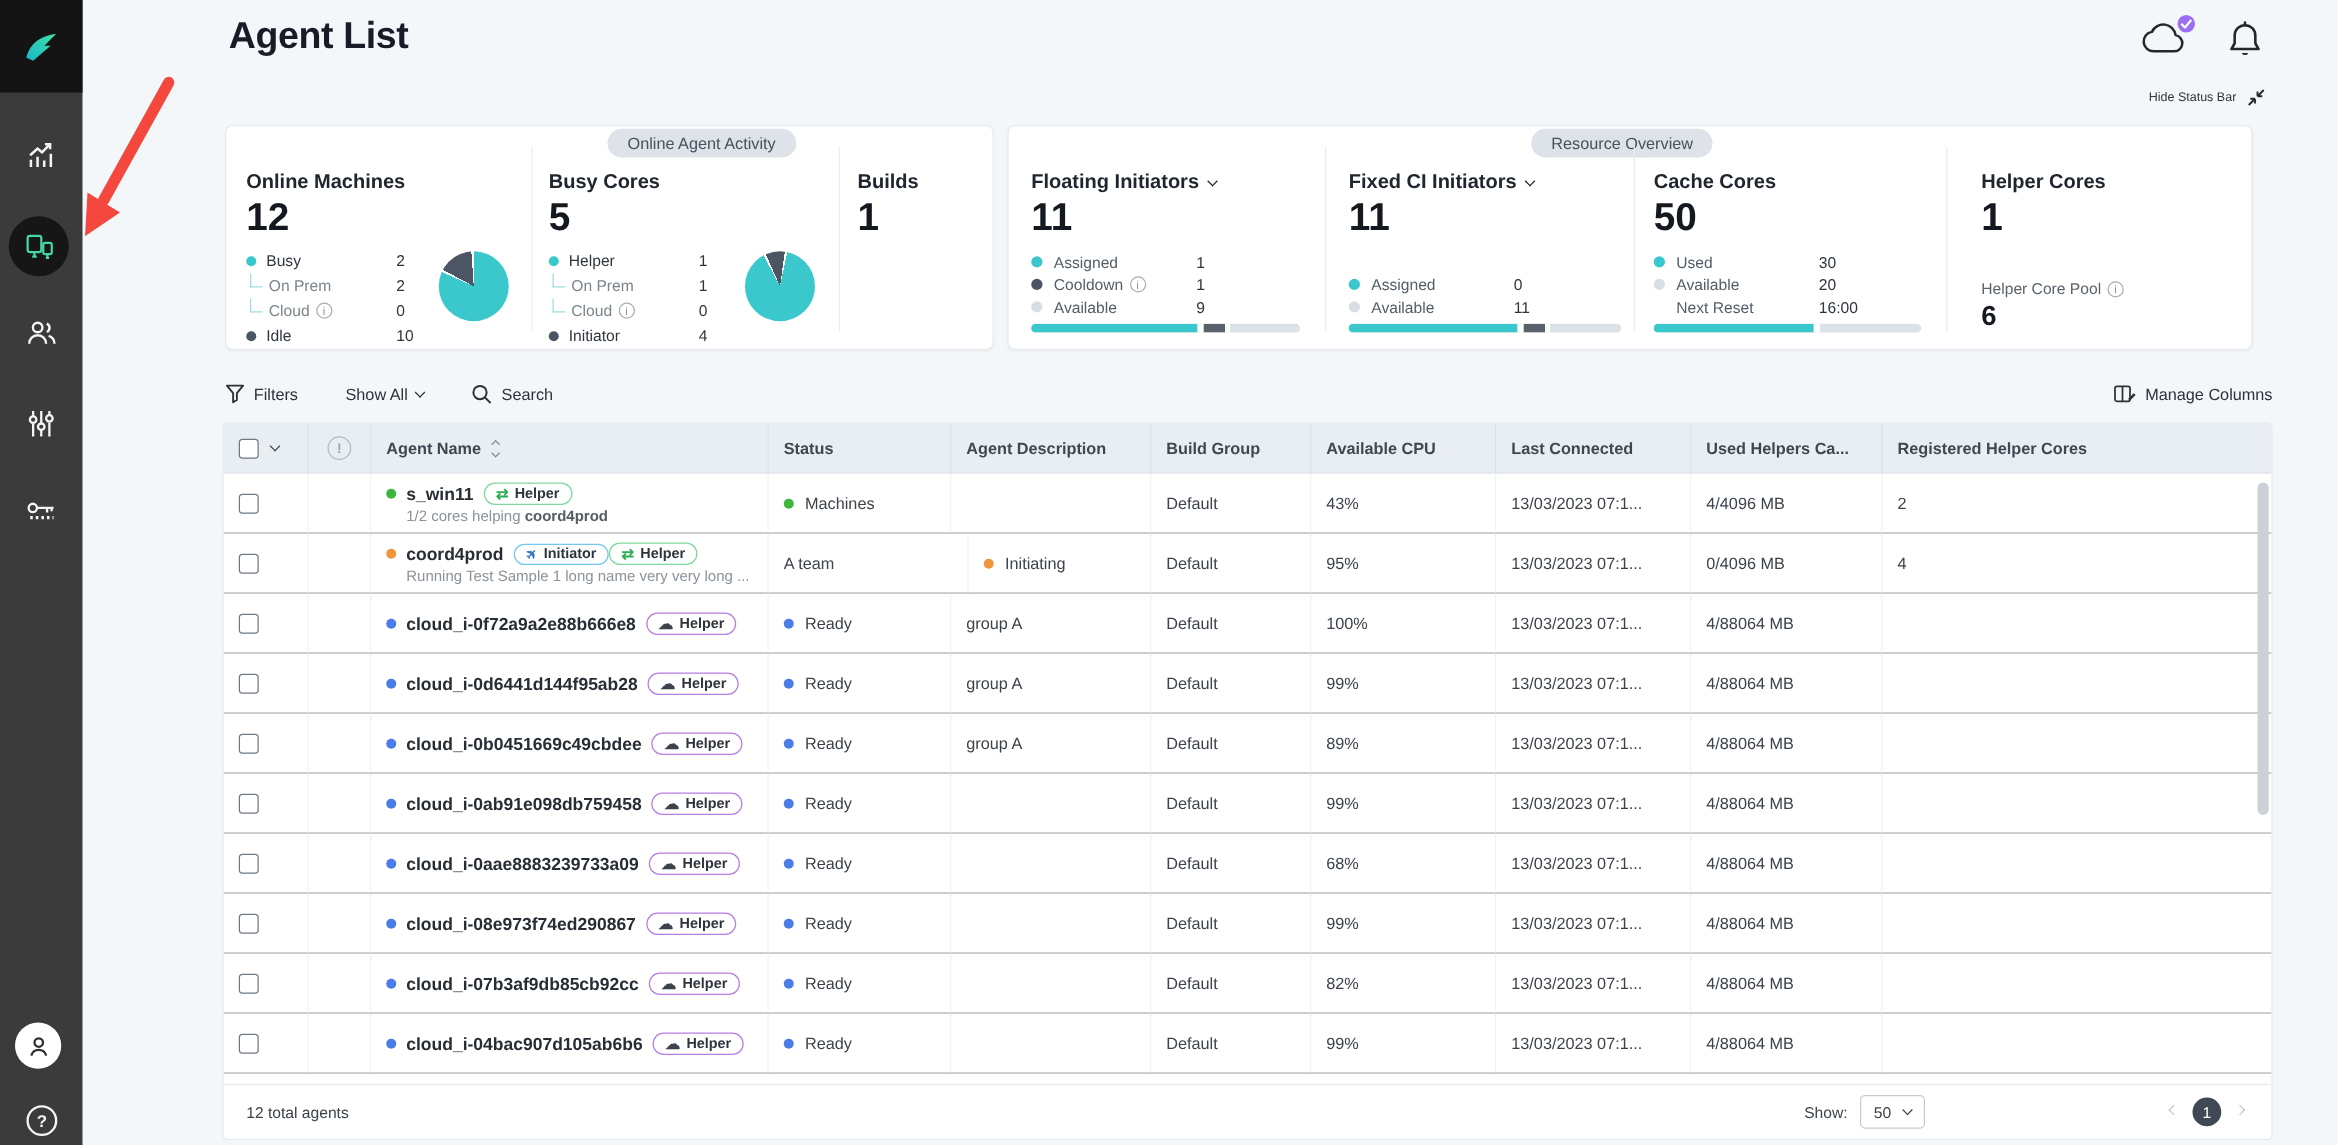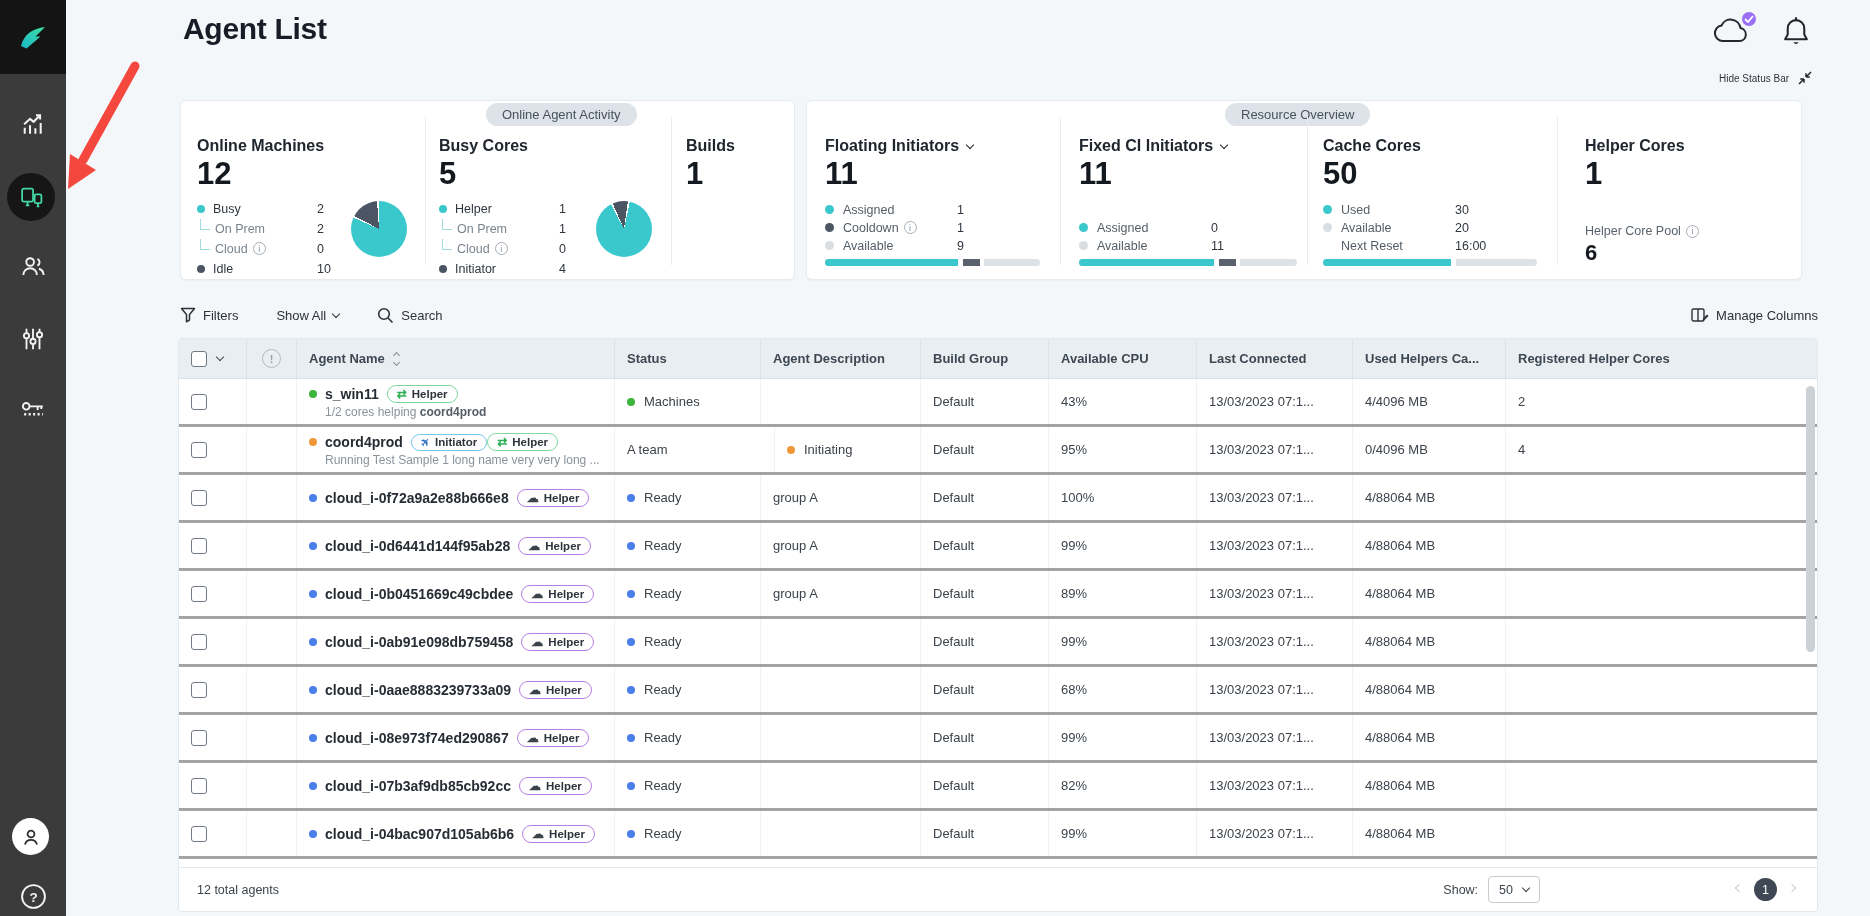--- a/index.html
+++ b/index.html
@@ -64,21 +64,21 @@
   .toolbar { position:absolute; left:178px; top:300px; width:1640px; height:30px; display:flex; align-items:center; font-size:13px; color:#2c323a; }
   .tb-item { display:flex; align-items:center; gap:7px; cursor:pointer; }
   .chev { display:inline-block; width:6px; height:6px; border-right:1.8px solid currentColor; border-bottom:1.8px solid currentColor; transform:rotate(45deg); margin-top:-3px; }
   .manage-cols { margin-left:auto; display:flex; align-items:center; gap:7px; cursor:pointer; }
 
   
   .table-wrap { position:absolute; left:178px; top:338px; width:1640px; height:574px; background:#ffffff; border:1px solid #e3e8ec; border-radius:4px; }
   .thead { display:flex; height:40px; background:#e9eef2; border-bottom:1px solid #d9e0e6; font-size:13px; font-weight:600; color:#3d4852; }
   .thead .cell { display:flex; align-items:center; border-right:1px solid #dbe2e8; padding:0 12px; }
   .thead .cell:last-child { border-right:none; }
-  .trow { display:flex; height:48px; border-bottom:3px solid #a3a3a3; background:#fff; font-size:13px; color:#3c434b; }
+  .trow { display:flex; height:48px; border-bottom:1px solid #a3a3a3; background:#fff; font-size:13px; color:#3c434b; }
   .trow .cell { display:flex; align-items:center; border-right:1px solid #eff2f4; padding:0 12px; overflow:hidden; }
   .trow .cell:last-child { border-right:none; }
   .c-select { width:68px; flex:none; }
   .c-alert { width:50px; flex:none; justify-content:center; }
   .c-name { width:318px; flex:none; }
   .c-status { width:146px; flex:none; }
   .c-desc { width:160px; flex:none; }
   .c-group { width:128px; flex:none; }
   .c-cpu { width:148px; flex:none; }
   .c-conn { width:156px; flex:none; }

